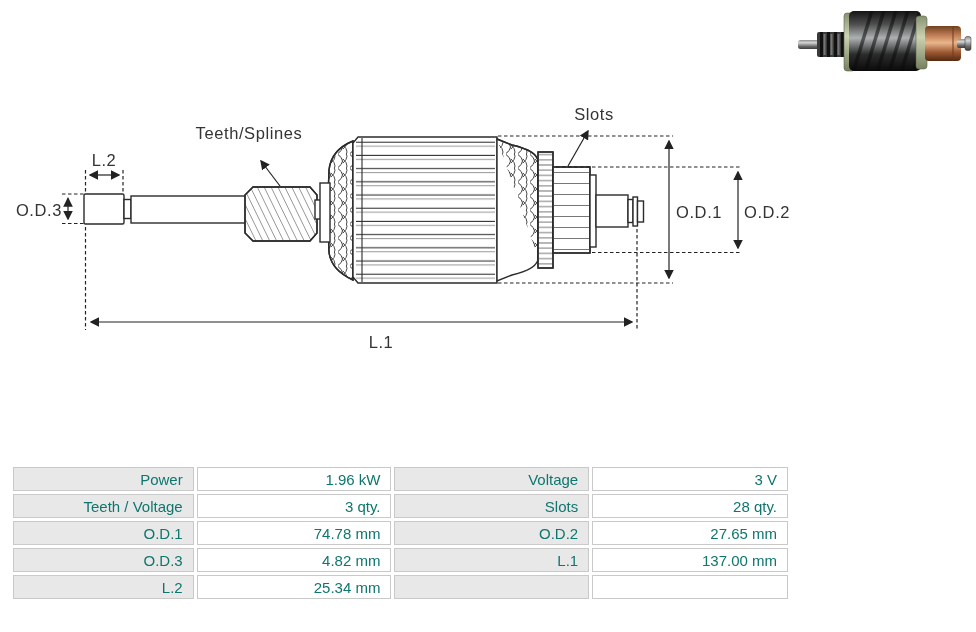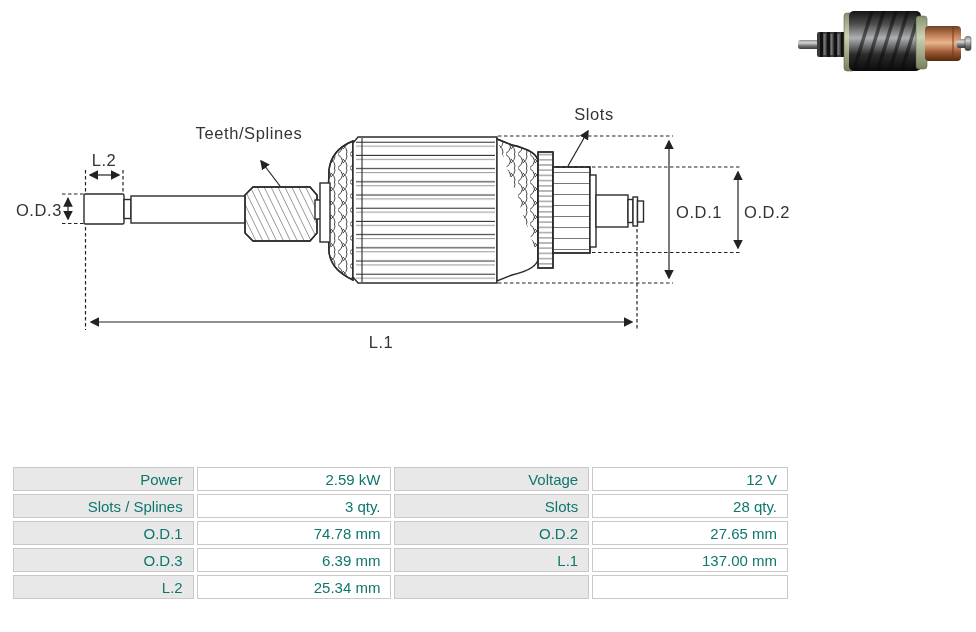--- a/index.html
+++ b/index.html
@@ -222,39 +222,39 @@
 <table class="spec-table">
   <colgroup>
       <col style="width:180px">
       <col style="width:194px">
       <col style="width:194px">
       <col style="width:195px">
     </colgroup>
   <tbody>
     <tr>
       <td class="lbl">Power</td>
-      <td>2.59 kW</td>
+      <td>1.96 kW</td>
       <td class="lbl">Voltage</td>
-      <td>12 V</td>
-    </tr>
-    <tr>
-      <td class="lbl">Slots / Splines</td>
+      <td>3 V</td>
+    </tr>
+    <tr>
+      <td class="lbl">Teeth / Voltage</td>
       <td>3 qty.</td>
       <td class="lbl">Slots</td>
       <td>28 qty.</td>
     </tr>
     <tr>
       <td class="lbl">O.D.1</td>
       <td>74.78 mm</td>
       <td class="lbl">O.D.2</td>
       <td>27.65 mm</td>
     </tr>
     <tr>
       <td class="lbl">O.D.3</td>
-      <td>6.39 mm</td>
+      <td>4.82 mm</td>
       <td class="lbl">L.1</td>
       <td>137.00 mm</td>
     </tr>
     <tr>
       <td class="lbl">L.2</td>
       <td>25.34 mm</td>
       <td class="lbl"></td>
       <td></td>
     </tr>
   </tbody>

